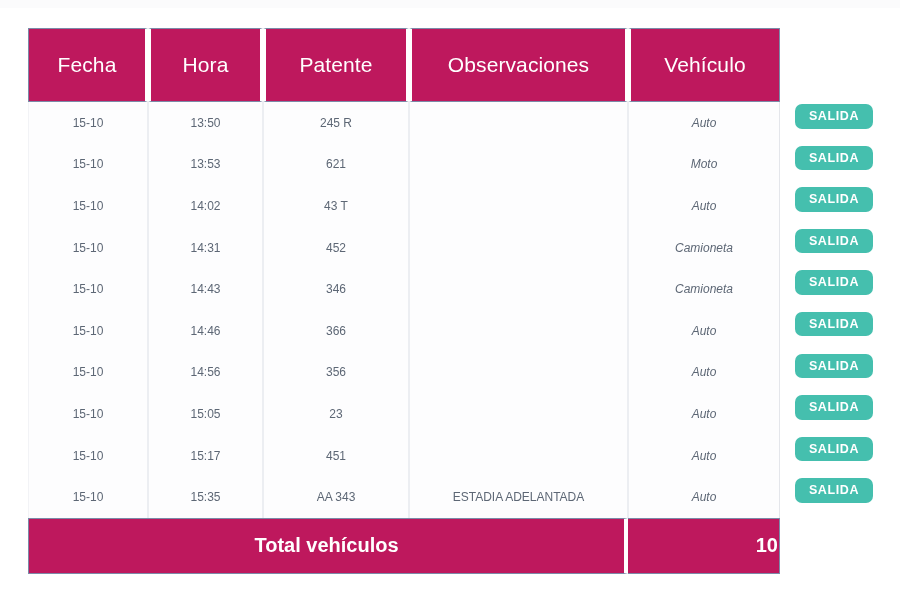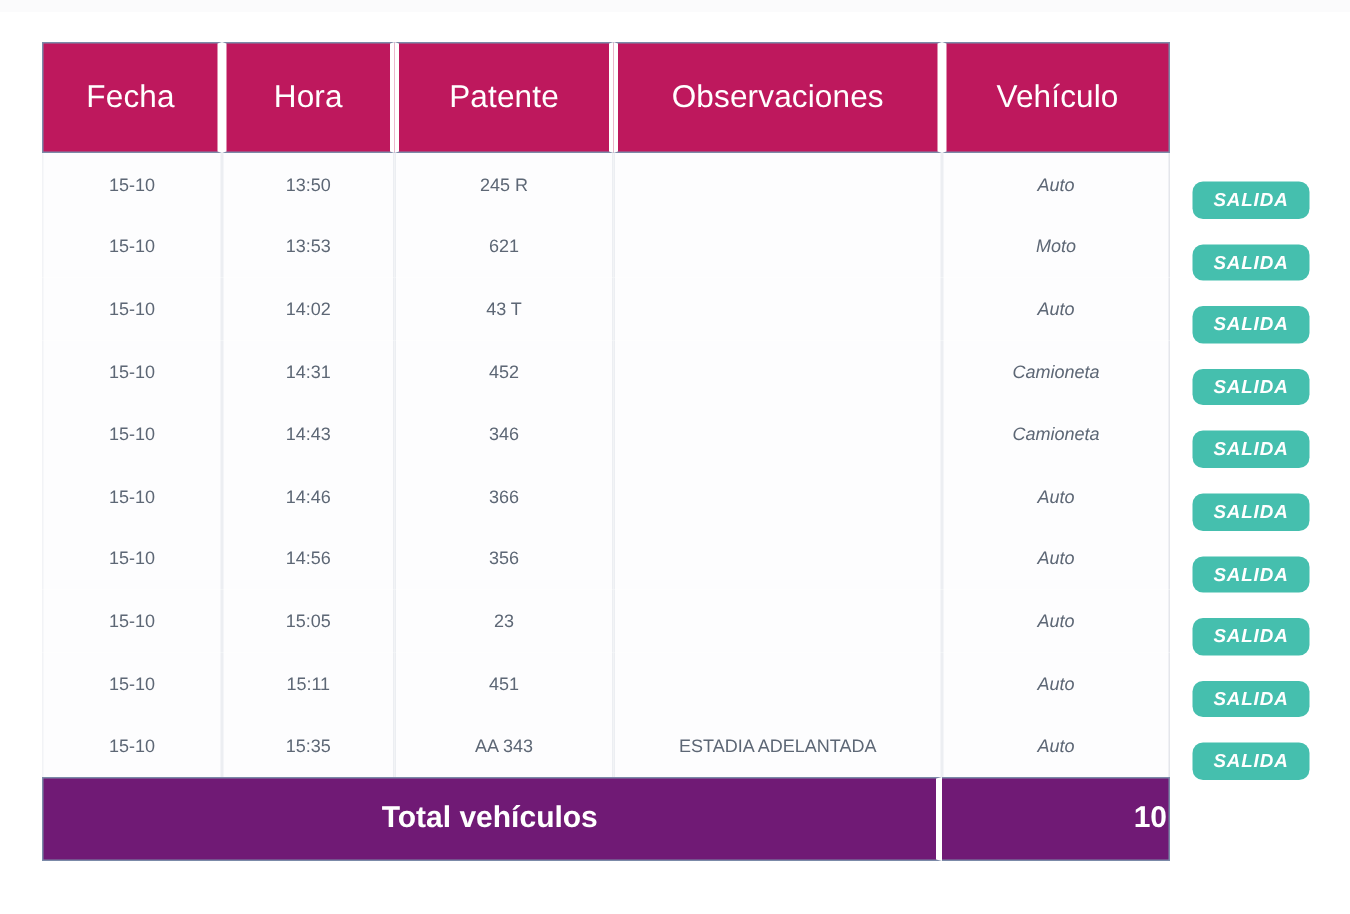--- a/index.html
+++ b/index.html
@@ -73,21 +73,21 @@
     font-weight: 400;
     white-space: nowrap;
     overflow: hidden;
   }
   tbody td.c-fecha { border-left: 1px solid #f2f3f6; }
   tbody td.c-veh   { border-right: 1px solid #e4e6eb; font-style: italic; }
   tbody tr:first-child td { border-top: none; }
 
   
   tfoot td {
-    background: #701a75;
+    background: #be185d;
     color: #ffffff;
     height: 56px;
     vertical-align: middle;
     text-align: center;
     border-top: 1px solid #7b8aa8;
     border-bottom: 1px solid #7b8aa8;
     box-sizing: border-box;
   }
   tfoot td.total-label {
     font-size: 20px;
@@ -105,23 +105,22 @@
   
   #badge-col {
     position: absolute;
     left: 795px;
     top: 104px;
     width: 90px;
   }
   .badge-slot {
     height: 41.6px;
     display: flex;
-    align-items: flex-end;
+    align-items: flex-start;
     justify-content: flex-start;
-    font-style: italic;
   }
   .badge {
     display: inline-block;
     background: #45bfae;
     color: #ffffff;
     font-size: 12.5px;
     font-weight: bold;
     letter-spacing: 0.6px;
     padding: 6px 11px 6px 11px;
     border-radius: 7px;
@@ -210,21 +209,21 @@
           </tr>
           <tr>
             <td class="c-fecha">15-10</td>
             <td class="c-hora">15:05</td>
             <td class="c-patente">23</td>
             <td class="c-observaciones"></td>
             <td class="c-veh">Auto</td>
           </tr>
           <tr>
             <td class="c-fecha">15-10</td>
-            <td class="c-hora">15:11</td>
+            <td class="c-hora">15:17</td>
             <td class="c-patente">451</td>
             <td class="c-observaciones"></td>
             <td class="c-veh">Auto</td>
           </tr>
           <tr>
             <td class="c-fecha">15-10</td>
             <td class="c-hora">15:35</td>
             <td class="c-patente">AA 343</td>
             <td class="c-observaciones">ESTADIA ADELANTADA</td>
             <td class="c-veh">Auto</td>

